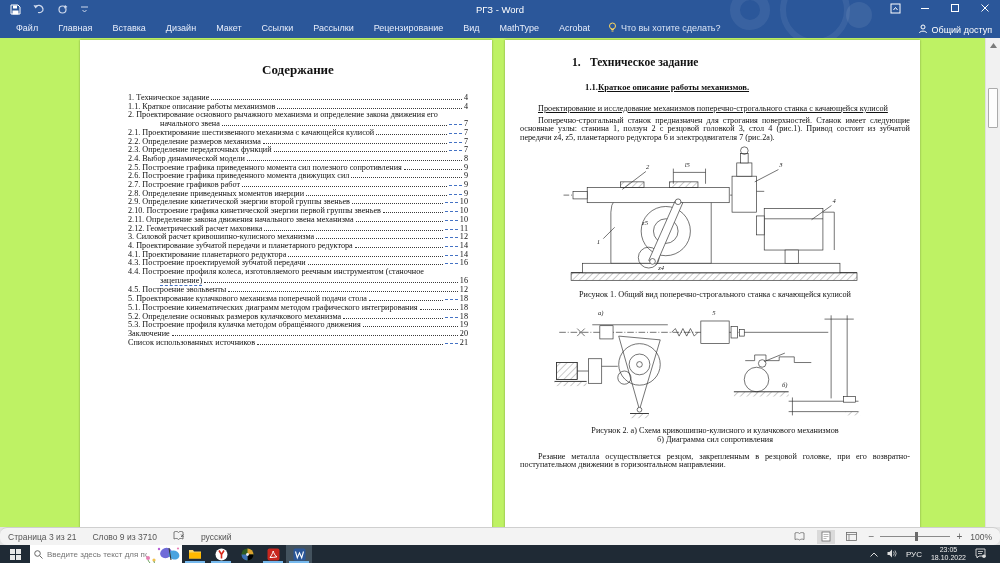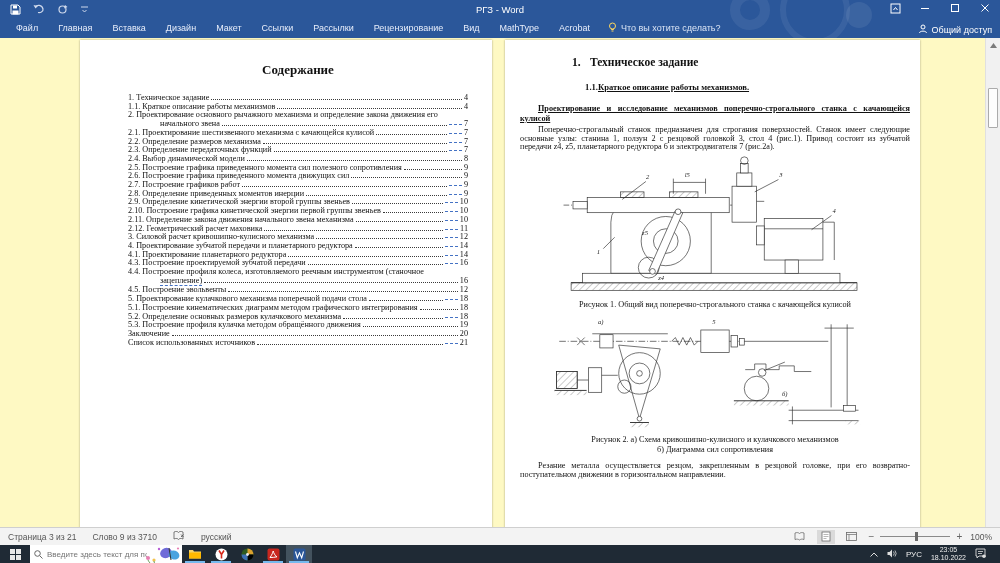--- a/index.html
+++ b/index.html
@@ -17,21 +17,21 @@
   .win-title { position:absolute; top:4px; left:50%; transform:translateX(-50%); font-size:9.5px; color:#fff; }
   .win-controls { position:absolute; right:0; top:0; display:flex; height:16px; }
   .win-btn { width:30px; height:16px; display:flex; align-items:center; justify-content:center; }
   .tabs-row { position:absolute; bottom:0; left:0; right:0; height:20px; display:flex; align-items:center; padding-left:6px; }
   .tabs { display:flex; align-items:center; }
   .tab { font-size:9px; color:#e8eefb; padding:0 10px; line-height:20px; white-space:nowrap; }
   .tellme { display:flex; align-items:center; gap:4px; margin-left:8px; font-size:9px; color:#dbe5f5; white-space:nowrap; }
   .share { position:absolute; right:8px; bottom:2px; display:flex; align-items:center; gap:4px; font-size:9px; color:#fff; }
 
   
-  .workspace { height:489px; background:#fef9c3; position:relative; overflow:hidden; flex:0 0 auto; }
+  .workspace { height:489px; background:#bef264; position:relative; overflow:hidden; flex:0 0 auto; }
   .page { position:absolute; top:2px; background:#fff; box-shadow:0 0 2px rgba(0,0,0,0.35); height:520px; }
   .page-left { left:80px; width:412px; padding:22px 24px 0 48px; }
   .page-right { left:505px; width:415px; padding:12px 10px 0 15px; }
   .v-scroll { position:absolute; right:0; top:0; width:15px; height:100%; background:#f1f1f1; border-left:1px solid #e0e0e0; }
   .v-up { width:15px; height:14px; display:flex; align-items:center; justify-content:center; }
   .v-thumb { position:absolute; left:2px; width:10px; top:50px; height:40px; background:#fdfdfd; border:1px solid #ababab; border-radius:1px; }
 
   
   .doc-serif { font-family:"Liberation Serif", serif; color:#111; }
   .toc-title { font-size:13px; font-weight:bold; text-align:center; margin-bottom:16px; }
@@ -44,29 +44,29 @@
   .lmark { display:inline-block; width:13px; height:5px; border-bottom:1px dashed #4472c4; margin-right:2px; }
   .sperr { text-decoration:underline; text-decoration-style:wavy; text-decoration-color:#e03c31; text-decoration-thickness:1px; }
   .link { border-bottom:1px dashed #4472c4; }
 
   
   .h1 { font-size:11.5px; font-weight:bold; margin:4px 0 14px 52px; }
   .h1 .num { display:inline-block; width:18px; }
   .h2 { font-size:8.6px; font-weight:bold; margin:0 0 12px 52px; }
   .h2 .num { display:inline-block; width:26px; text-decoration:none;text-align:right; }
   .h2 .txt { text-decoration:underline; }
-  .ptitle { font-size:8.2px; font-weight:bold; text-decoration:underline; text-align:justify; text-indent:18px; line-height:9.6px; margin-bottom:3px; }
+  .ptitle { font-size:8.2px; font-weight:normal; text-decoration:underline; text-align:justify; text-indent:18px; line-height:9.6px; margin-bottom:3px; }
   .body-p { font-size:8.2px; text-align:justify; text-indent:18px; line-height:8.6px; margin-bottom:2px; }
   .figwrap { text-align:center; }
   .figcap { font-size:8.2px; text-align:center; line-height:9.5px; }
   .fig-svg { stroke:#2e2e2e; fill:none; stroke-width:0.7; }
   .fig-svg text { stroke:none; fill:#222; font-family:"Liberation Serif", serif; font-size:7px; font-style:italic; }
 
   
-  .statusbar { height:18px; background:#f3f3f3; border-top:1px solid #cfcfcf; display:flex; align-items:center; font-size:8.5px; color:#565656; padding:0 8px; gap:16px; flex:0 0 auto; }
+  .statusbar { height:18px; background:#f3f3f3; border-top:1px solid #cfcfcf; display:flex; align-items:center; font-size:8.5px; color:#565656; padding:0 8px; gap:16px; flex:0 0 auto;border-radius:7px; }
   .sb-right { margin-left:auto; display:flex; align-items:center; gap:8px; }
   .view-btn { width:18px; height:14px; display:flex; align-items:center; justify-content:center; }
   .view-btn.active { background:#dadada; }
   .zoom-slider { display:flex; align-items:center; gap:6px; }
   .z-track { width:70px; height:1px; background:#8a8a8a; position:relative; }
   .z-thumb { position:absolute; left:50%; top:-4px; width:3px; height:9px; background:#6a6a6a; }
   .z-sign { font-size:10px; color:#666; }
 
   
   .taskbar { height:18px; background:#1f2a35; display:flex; align-items:stretch; color:#eee; flex:0 0 auto; }

